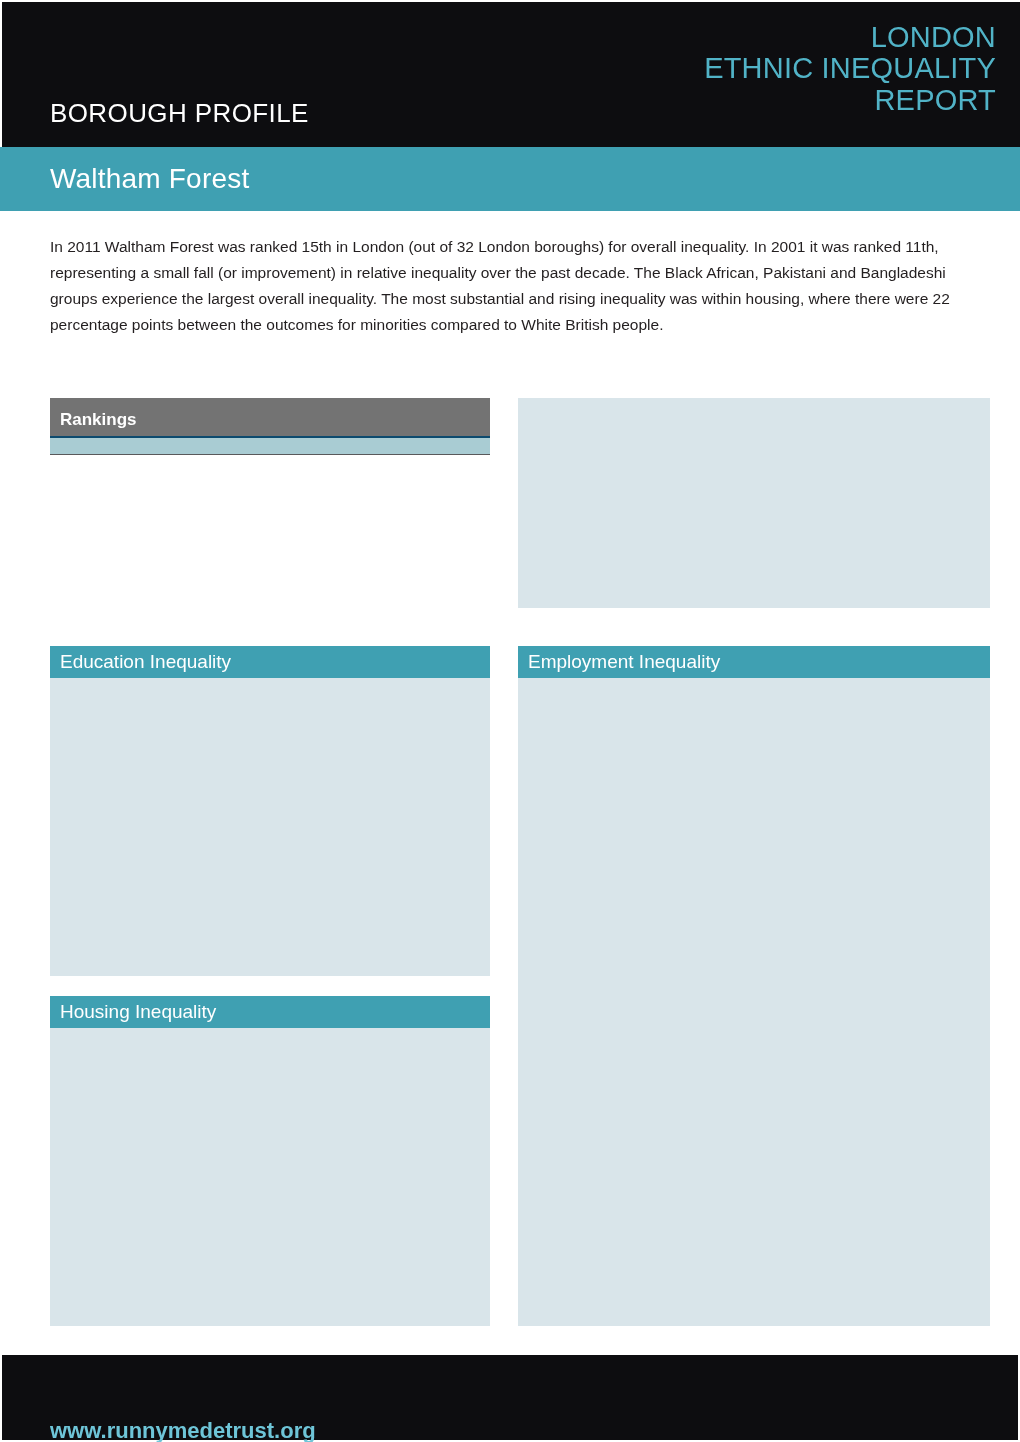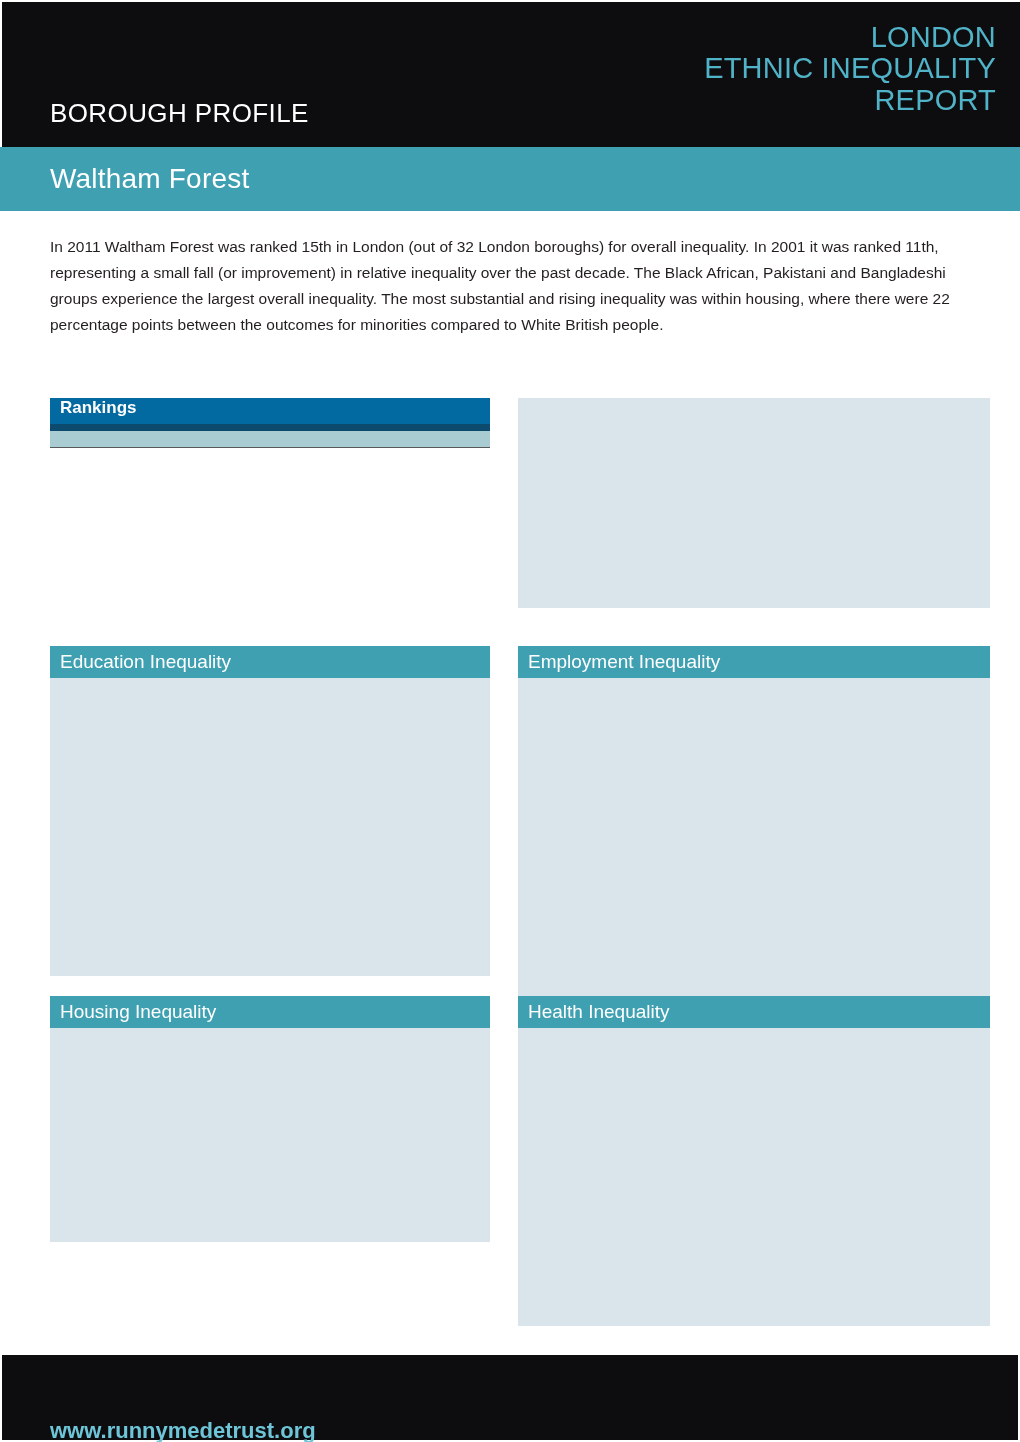--- a/index.html
+++ b/index.html
@@ -13,35 +13,35 @@
   .hdr-left{position:absolute;left:50px;top:100px;font-size:26px;font-weight:normal;color:#fff;letter-spacing:.4px;line-height:1;}
   .hdr-right{position:absolute;right:24px;top:22px;text-align:right;color:#51b3c7;font-size:29px;line-height:1.08;letter-spacing:.2px;}
   .band{position:absolute;left:0;top:147px;width:1020px;height:64px;background:#3fa0b2;}
   .band-title{position:absolute;left:50px;top:163px;font-size:28px;font-weight:normal;color:#fff;letter-spacing:.2px;}
 
   
   .intro{position:absolute;left:50px;top:234px;width:940px;font-size:15.5px;line-height:26px;color:#231f20;}
 
   
   .rank{position:absolute;left:50px;top:398px;width:440px;}
-  .rank-h{background:#0369a1;color:#fff;font-weight:bold;font-size:17px;padding:0 0 6px 10px;border-bottom:7px solid #0c4a6e;}
+  .rank-h{background:#737373;color:#fff;font-weight:bold;font-size:17px;padding:12px 0 6px 10px;border-bottom:2px solid #0c4a6e;}
   .rank-sub{background:#a9ccd3;display:flex;}
   .rank-sub div{font-weight:bold;font-size:14.5px;color:#1a1a1a;text-align:center;line-height:19.5px;padding:8px 0 8px 0;}
   .rank-c1{width:150px}.rank-c2{width:140px}.rank-c3{width:150px}
   .rank-bot{border-top:1px solid #59595b;height:1px;}
 
   
   .pies{position:absolute;left:518px;top:398px;width:472px;height:210px;background:#d9e5ea;}
 
   
   .panel{position:absolute;background:#d9e5ea;}
   .panel-title{height:32px;background:#3fa0b2;color:#fff;font-weight:normal;font-size:19px;padding-left:10px;line-height:32px;}
   .p-edu{left:50px;top:646px;width:440px;height:330px;}
   .p-emp{left:518px;top:646px;width:472px;height:400px;}
-  .p-hou{left:50px;top:996px;width:440px;height:246px;}
+  .p-hou{left:50px;top:996px;width:440px;height:330px;}
   .p-hea{left:518px;top:996px;width:472px;height:330px;}
 
   
   .footer{position:absolute;left:2px;top:1355px;width:1016px;height:85px;background:#0d0d10;}
   .f-url{position:absolute;left:50px;top:1418px;font-size:22px;font-weight:bold;color:#6ec5d8;}
   .f-logo{position:absolute;right:25px;top:1373px;}
 
   svg{display:block;}
 </style>
 </head>
@@ -84,20 +84,19 @@
   </div>
   <div class="panel p-emp">
     <div class="panel-title">Employment Inequality</div>
     <svg id="svg-emp" width="472" height="298"></svg>
   </div>
   <div class="panel p-hou">
     <div class="panel-title">Housing Inequality</div>
     <svg id="svg-hou" width="440" height="298"></svg>
   </div>
   <div class="panel p-hea">
-    <div class="panel-title">Health Inequality</div>
     <svg id="svg-hea" width="472" height="298"></svg>
   </div>
 
   <div class="footer"></div>
   <div class="f-url">www.runnymedetrust.org</div>
   <div class="f-logo"></div>
 </div>
 
 </body></html>

